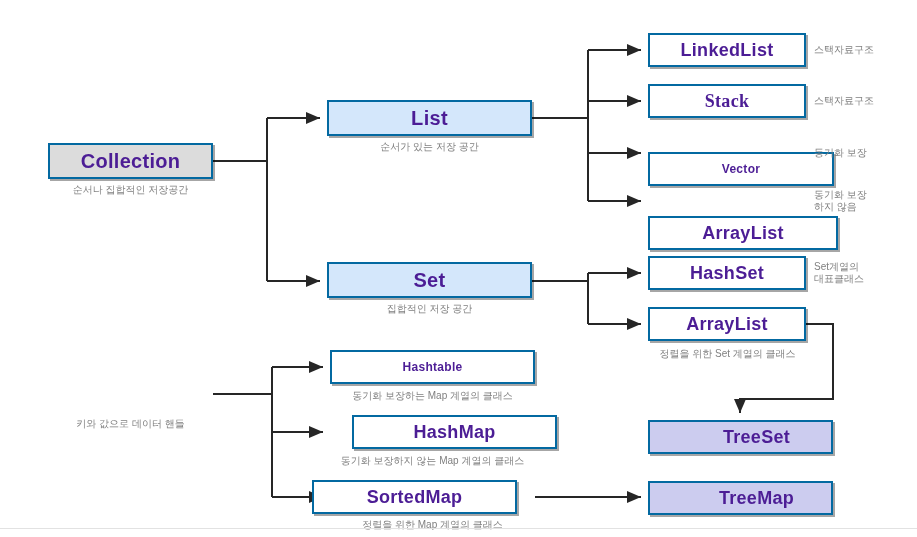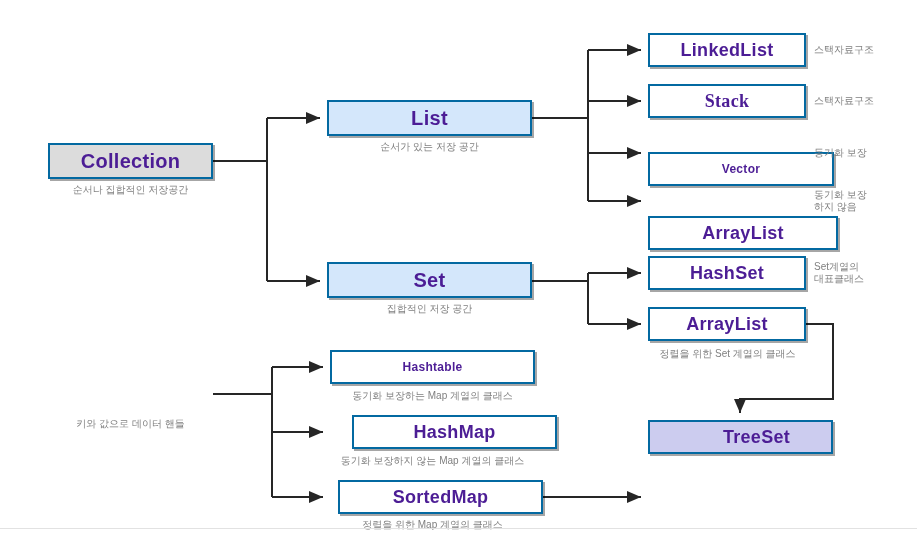--- a/index.html
+++ b/index.html
@@ -145,24 +145,27 @@
   <div class="node" style="left:330px;top:350px;width:205px;height:34px;font-size:12px;">
       <span>Hashtable</span>
     </div>
   <div class="caption" style="left:330px;top:390px;width:205px;">동기화 보장하는 Map 계열의 클래스</div>
 
   <div class="node" style="left:330px;top:415px;width:205px;height:34px;font-size:18px;margin-left:22px;">
       <span>HashMap</span>
     </div>
   <div class="caption" style="left:315px;top:455px;width:235px;">동기화 보장하지 않는 Map 계열의 클래스</div>
 
-  <div class="node" style="left:338px;top:480px;width:205px;height:34px;font-size:18px;">
+  <div class="node" style="left:312px;top:480px;width:205px;height:34px;font-size:18px;">
       <span>SortedMap</span>
     </div>
   <div class="caption" style="left:330px;top:519px;width:205px;">정렬을 위한 Map 계열의 클래스</div>
 
   <div class="node purple" style="left:648px;top:420px;width:185px;height:34px;font-size:18px;">
       <span>TreeSet</span>
     </div>
 
+  <div class="node purple" style="left:648px;top:481px;width:185px;height:34px;font-size:18px;">
+      <span>TreeMap</span>
+    </div>
 
   <div class="bottom-rule"></div>
 </div>
 
 </body></html>

